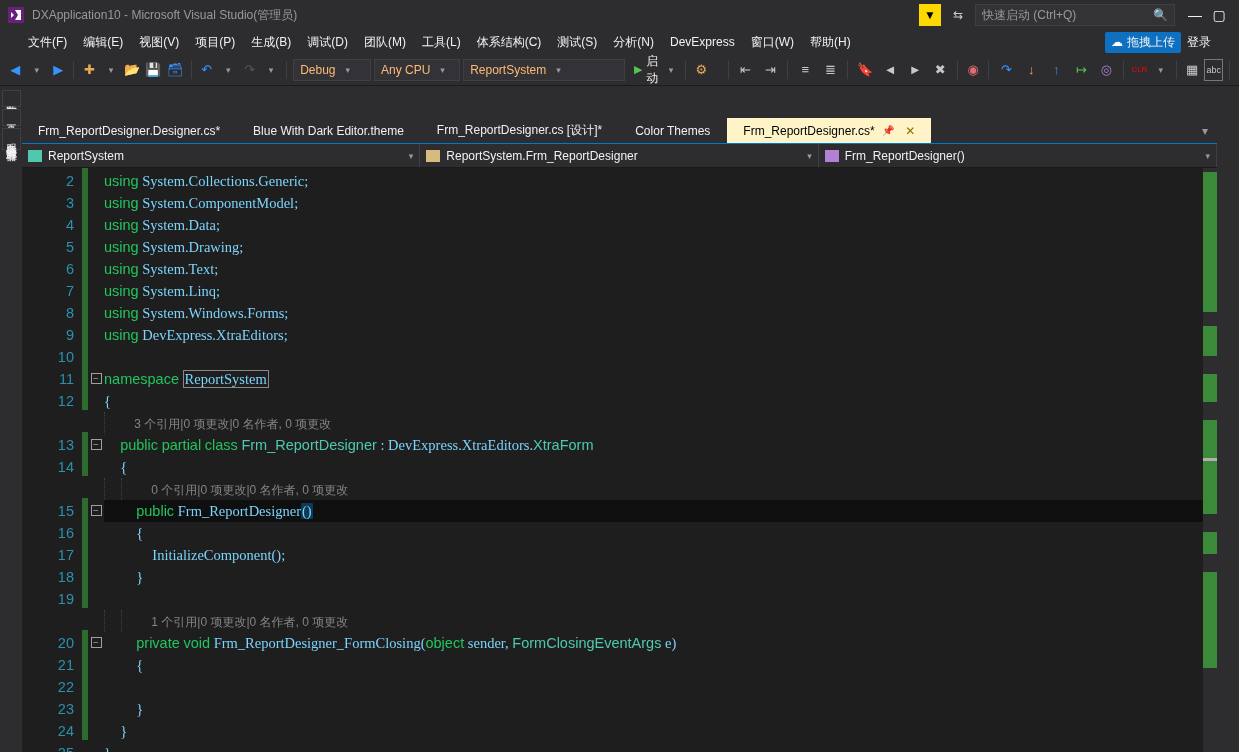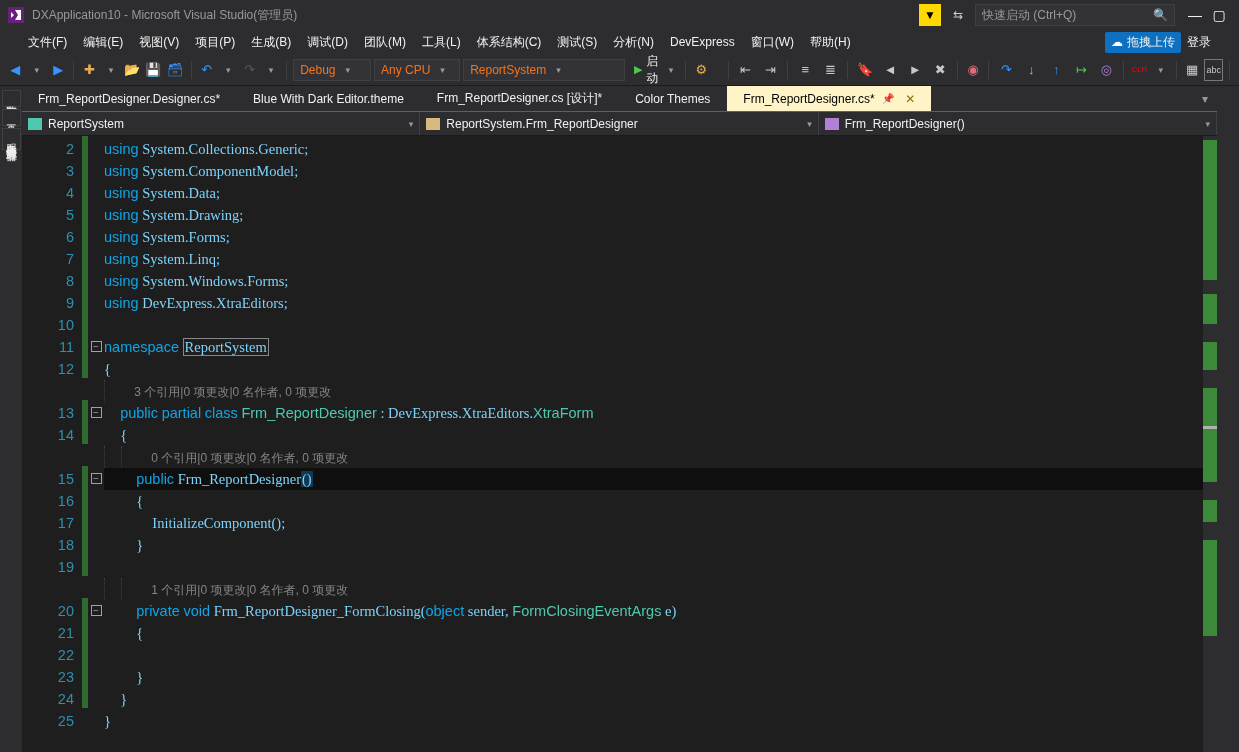--- a/index.html
+++ b/index.html
@@ -21,36 +21,36 @@
   .menubar { height: 24px; background: #2d2d30; display: flex; align-items: center; padding: 0 20px; color: #f1f1f1; }
   .menubar .menu-item { padding: 0 8px; line-height: 24px; cursor: default; }
   .menubar .right { margin-left: auto; display: flex; align-items: center; gap: 6px; padding-right: 8px;}
   .menubar .cloud-badge { background: #0e70c0; padding: 2px 6px; border-radius: 2px; display:flex; align-items:center; gap:4px;}
   .menubar .login { color: #f1f1f1; }
 
   
   .toolbar { height: 32px; background: #2d2d30; border-bottom: 1px solid #1b1b1c; display: flex; align-items: center; padding: 0 6px; gap: 3px; }
   .tb-btn { width: 22px; height: 22px; display: flex; align-items: center; justify-content: center; color: #c8c8c8; font-size: 13px; }
   .tb-sep { width: 1px; height: 18px; background: #3f3f46; margin: 0 3px; }
-  .tb-drop { height: 22px; background: #333337; border: 1px solid #3f3f46; color: #f97316; padding: 0 6px; display: flex; align-items: center; gap: 6px; }
+  .tb-drop { height: 22px; background: #333337; border: 1px solid #3f3f46; color: #fdba74; padding: 0 6px; display: flex; align-items: center; gap: 6px; }
   .tb-drop::after { content: "▾"; font-size: 9px; color: #999; margin-left: 4px; }
   .tb-start { display: flex; align-items: center; gap: 4px; color: #f1f1f1; padding: 0 6px; }
   .tb-start .tri { color: #4ec94e; font-size: 11px; }
   .tb-grp { display: flex; align-items: center; gap: 3px; }
 
   
   .body-row { flex: 1; display: flex; min-height: 0; }
   .left-strip, .right-strip { width: 22px; background: #2d2d30; display: flex; flex-direction: column; align-items: center; padding-top: 4px; gap: 2px; }
   .strip-tab { writing-mode: vertical-rl; text-orientation: upright; font-size: 11px; color: #f1f1f1; background: #2d2d30; border: 1px solid #3f3f46; padding: 6px 1px; letter-spacing: 1px; }
 
   
   .main-col { flex: 1; display: flex; flex-direction: column; min-width: 0; }
 
   
-  .doc-tabs { height: 26px; background: #2d2d30; display: flex; align-items: stretch; border-bottom: 1px solid #007acc; }
+  .doc-tabs { height: 26px; background: #2d2d30; display: flex; align-items: stretch; border-bottom: 1px solid #007acc; margin-top: 32px; }
   .doc-tab { padding: 0 16px; display: flex; align-items: center; color: #f1f1f1; font-size: 12px; border-right: 1px solid #2d2d30; position: relative; }
   .doc-tab.active { background: #fff4c7; color: #000; }
   .doc-tab.active .close { color: #8b6f00; margin-left: 10px; }
   .doc-tab .pin { margin-left: 8px; font-size: 10px; }
   .doc-tabs .tab-overflow { margin-left: auto; width: 24px; display:flex;align-items:center;justify-content:center;color:#999; }
 
   
   .nav-drops { height: 24px; background: #2d2d30; display: flex; border-bottom: 1px solid #1b1b1c; }
   .nav-drop { flex: 1; display: flex; align-items: center; padding: 0 6px; gap: 6px; border-right: 1px solid #3f3f46; }
   .nav-drop::after { content: "▾"; font-size: 9px; color: #999; margin-left: auto; }
@@ -65,21 +65,21 @@
   .gutter-change { width: 6px; background: #1e1e1e; }
   .gutter-fold  { width: 16px; background: #1e1e1e; color: #a0a0a0; text-align: center; }
   .code-col { flex: 1; padding: 2px 0; position: relative; }
   .code-line { height: 22px; white-space: pre; }
   .gutter-line { height: 22px; }
   .chg-green { background: #2e6b2e; }
   .fold-box { display: inline-block; width: 11px; height: 11px; border: 1px solid #a0a0a0; text-align: center; line-height: 9px; font-size: 10px; color: #a0a0a0; }
   .indent-guide { display:inline-block; width: 1px; height: 22px; border-left: 1px dotted #404040; margin-right: 16px; vertical-align: top; position:relative; top:0; }
 
   
-  .kw { color: #0ea5e9; }
+  .kw { color: #22c55e; }
   .cls { color: #4ec9b0; }
   .txt { color: #7dd3fc; font-family: Liberation Serif, serif; }
   .lens { color: #848484; font-size: 12px; }
   .hl-box { border: 1px solid #888; padding: 0 1px; }
   .cur-bg { background: #0f3a57; border-radius: 1px; padding: 0 1px;}
   .cur-line { background: #0f0f10; }
   .cur-line-code { display: inline-block; width: 100%; }
 
   
   .scroll-map { position: absolute; right: 0; top: 0; width: 14px; height: 100%; background: #2d2d30; }
@@ -338,21 +338,21 @@
             <div class="gutter-line"></div>
             <div class="gutter-line"></div>
             <div class="gutter-line"></div>
             <div class="gutter-line"></div>
           </div>
         <div class="code-col" id="col-code">
             <div class="code-line"><span class="kw">using</span><span class="txt"> System.Collections.Generic;</span></div>
             <div class="code-line"><span class="kw">using</span><span class="txt"> System.ComponentModel;</span></div>
             <div class="code-line"><span class="kw">using</span><span class="txt"> System.Data;</span></div>
             <div class="code-line"><span class="kw">using</span><span class="txt"> System.Drawing;</span></div>
-            <div class="code-line"><span class="kw">using</span><span class="txt"> System.Forms;</span></div>
+            <div class="code-line"><span class="kw">using</span><span class="txt"> System.Text;</span></div>
             <div class="code-line"><span class="kw">using</span><span class="txt"> System.Linq;</span></div>
             <div class="code-line"><span class="kw">using</span><span class="txt"> System.Windows.Forms;</span></div>
             <div class="code-line"><span class="kw">using</span><span class="txt"> DevExpress.XtraEditors;</span></div>
             <div class="code-line"></div>
             <div class="code-line"><span class="kw">namespace</span><span class="txt"> </span><span class="txt hl-box">ReportSystem</span></div>
             <div class="code-line"><span class="txt">{</span></div>
             <div class="code-line"><span class="indent-guide"></span><span class="lens">    3 个引用|0 项更改|0 名作者, 0 项更改</span></div>
             <div class="code-line">    <span class="kw">public</span><span class="txt"> </span><span class="kw">partial</span><span class="txt"> </span><span class="kw">class</span><span class="txt"> </span><span class="cls">Frm_ReportDesigner</span><span class="txt"> : DevExpress.XtraEditors.</span><span class="cls">XtraForm</span></div>
             <div class="code-line">    <span class="txt">{</span></div>
             <div class="code-line"><span class="indent-guide"></span><span class="indent-guide"></span><span class="lens">    0 个引用|0 项更改|0 名作者, 0 项更改</span></div>

